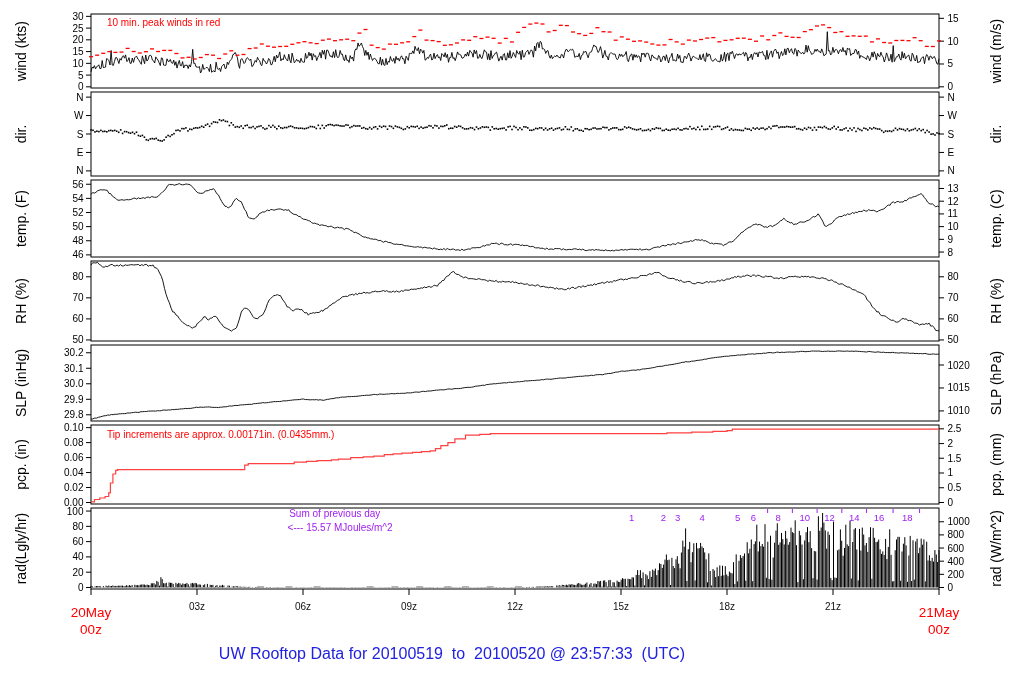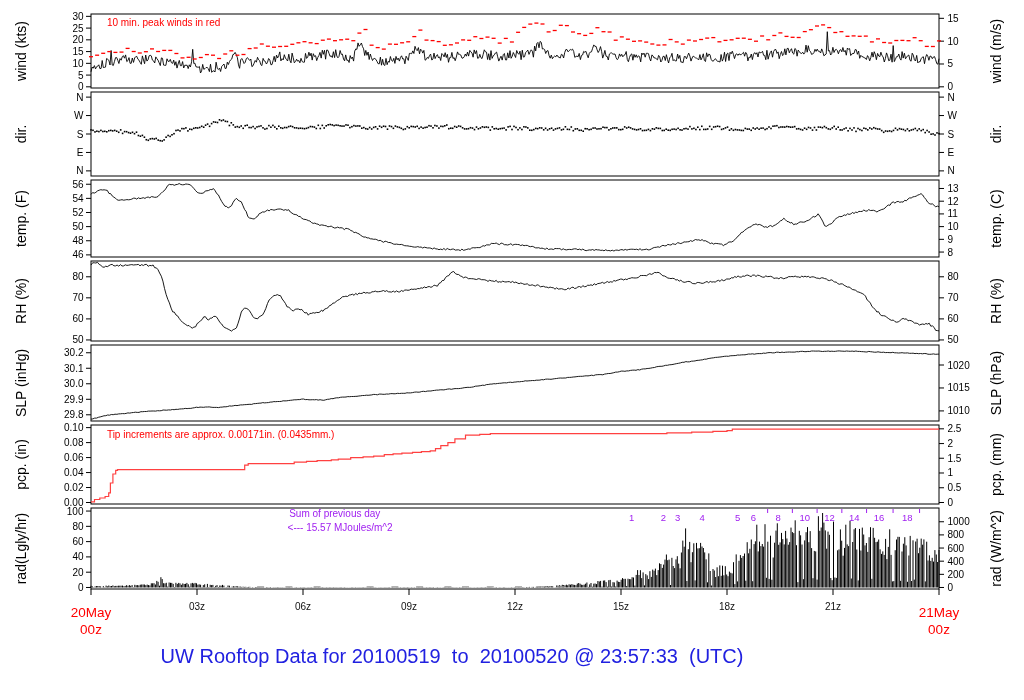--- a/index.html
+++ b/index.html
@@ -1,19 +1,19 @@
 <!DOCTYPE html>
 <html><head>
 <meta charset="utf-8">
 <style>
   html,body{margin:0;padding:0;background:#ffffff;}
   body{width:1024px;height:700px;position:relative;font-family:"Liberation Sans",sans-serif;}
   #chart-root{position:absolute;left:0;top:0;width:1024px;height:700px;}
   .chart-title{position:absolute;left:0;top:645px;width:904px;text-align:center;
-    font-size:20px;white-space:pre;font-family:"Liberation Sans",sans-serif;}
+    font-size:16px;white-space:pre;font-family:"Liberation Sans",sans-serif;}
   svg text{font-family:"Liberation Sans",sans-serif;}
 </style>
 </head>
 <body>
 
 <div id="chart-root"><svg width="1024" height="700" viewBox="0 0 1024 700">
       <g>
         <rect x="91" y="14" width="848" height="74" fill="none" stroke="#000" stroke-width="1"></rect>
         <line x1="86" y1="86.82539682539682" x2="91" y2="86.82539682539682" stroke="#000" stroke-width="1"></line>
         <text x="83.5" y="90.32539682539682" font-size="10" fill="#000" text-anchor="end">0</text>

